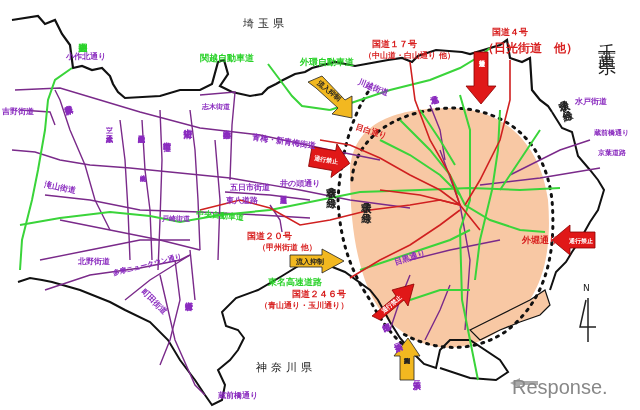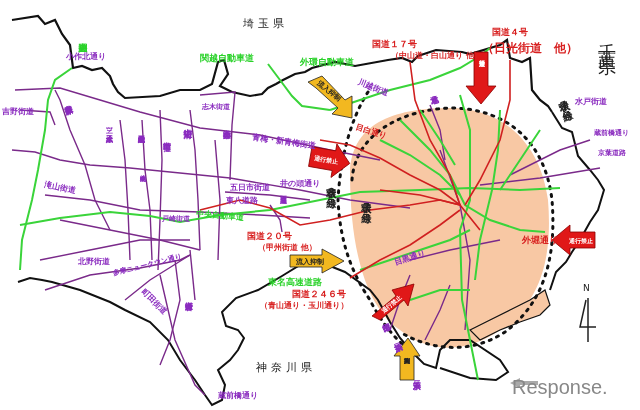--- a/index.html
+++ b/index.html
@@ -113,21 +113,21 @@
 <div class="lbl pref pref-v" style="left:598px;top:28px;">千葉県</div>
 <div class="lbl pref" style="left:220px;top:362px;padding-left:36px;">神奈川県</div>
 
 <div class="lbl green vert" style="left:78px;top:36px;">圏央道</div>
 <div class="lbl green" style="left:200px;top:54px;">関越自動車道</div>
 <div class="lbl green" style="left:300px;top:58px;">外環自動車道</div>
 <div class="lbl green" style="left:196px;top:212px;font-size:8px;transform:rotate(5deg);">中央自動車道</div>
 <div class="lbl green" style="left:268px;top:278px;">東名高速道路</div>
 
 <div class="lbl red" style="left:372px;top:40px;">国道１７号</div>
-<div class="lbl red" style="left:364px;top:52px;font-size:8px;margin-left:27px;">（中山道・白山通り 他）</div>
+<div class="lbl red" style="left:364px;top:52px;font-size:8px;">（中山道・白山通り 他）</div>
 <div class="lbl red" style="left:492px;top:28px;">国道４号</div>
 <div class="lbl red" style="left:482px;top:42px;font-size:12px;">（日光街道　他）</div>
 <div class="lbl red" style="left:247px;top:232px;">国道２０号</div>
 <div class="lbl red" style="left:258px;top:244px;font-size:8px;">（甲州街道 他）</div>
 <div class="lbl red" style="left:292px;top:290px;">国道２４６号</div>
 <div class="lbl red" style="left:260px;top:302px;font-size:8px;">（青山通り・玉川通り）</div>
 <div class="lbl red" style="left:486px;top:236px;margin-left:36px;">外堀通り</div>
 
 <div class="lbl black vert" style="left:556px;top:94px;transform:rotate(-20deg);">環状７号線</div>
 <div class="lbl black vert" style="left:361px;top:195px;">環状７号線</div>

